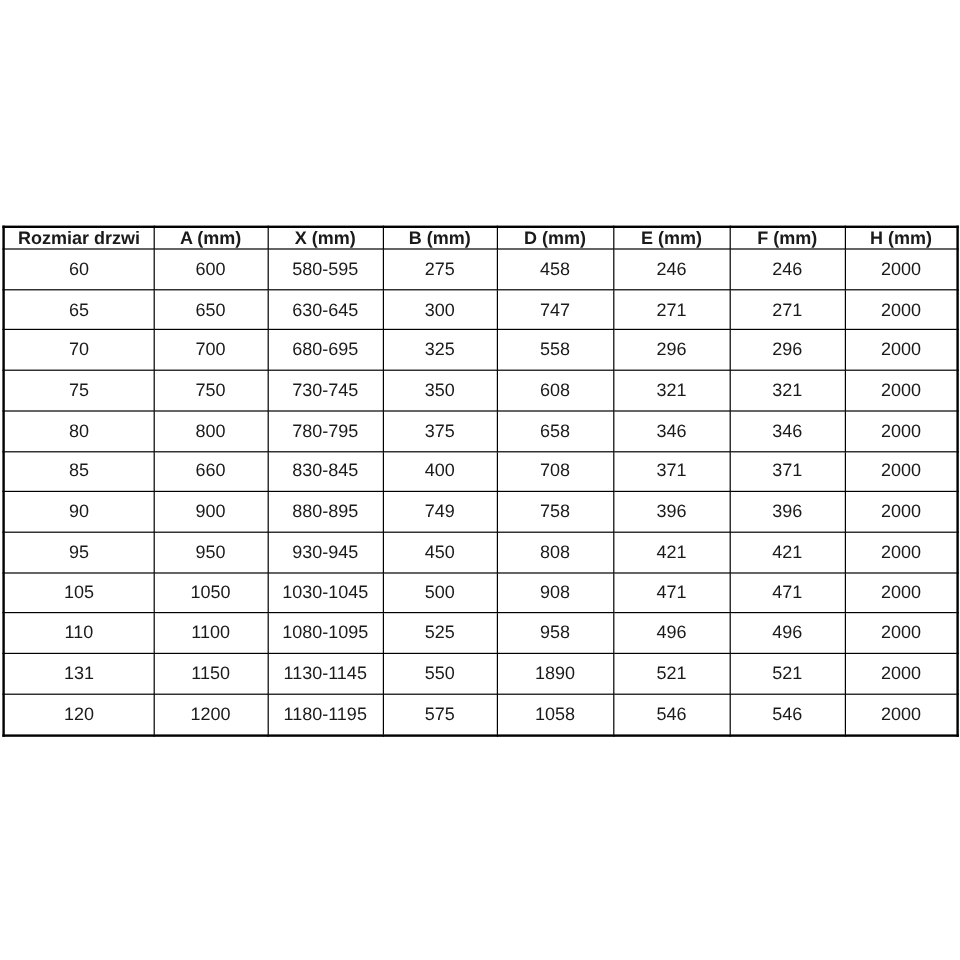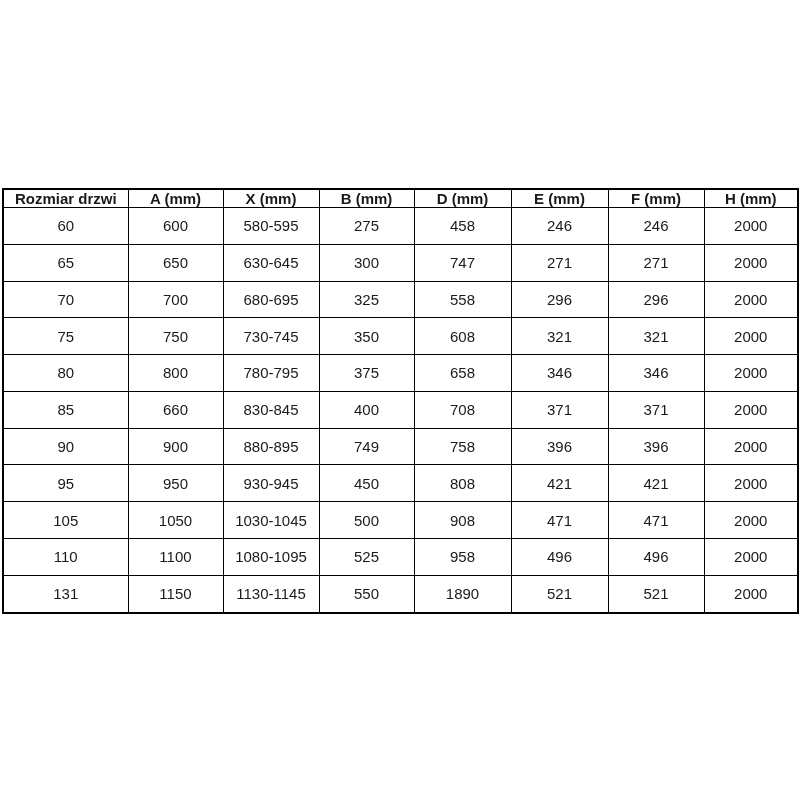--- a/index.html
+++ b/index.html
@@ -186,15 +186,25 @@
         <tr>
           <td>131</td>
           <td>1150</td>
           <td>1130-1145</td>
           <td>550</td>
           <td>1890</td>
           <td>521</td>
           <td>521</td>
           <td>2000</td>
         </tr>
+        <tr>
+          <td>120</td>
+          <td>1200</td>
+          <td>1180-1195</td>
+          <td>575</td>
+          <td>1058</td>
+          <td>546</td>
+          <td>546</td>
+          <td>2000</td>
+        </tr>
       </tbody>
   </table>
 </div>
 
 </body></html>

